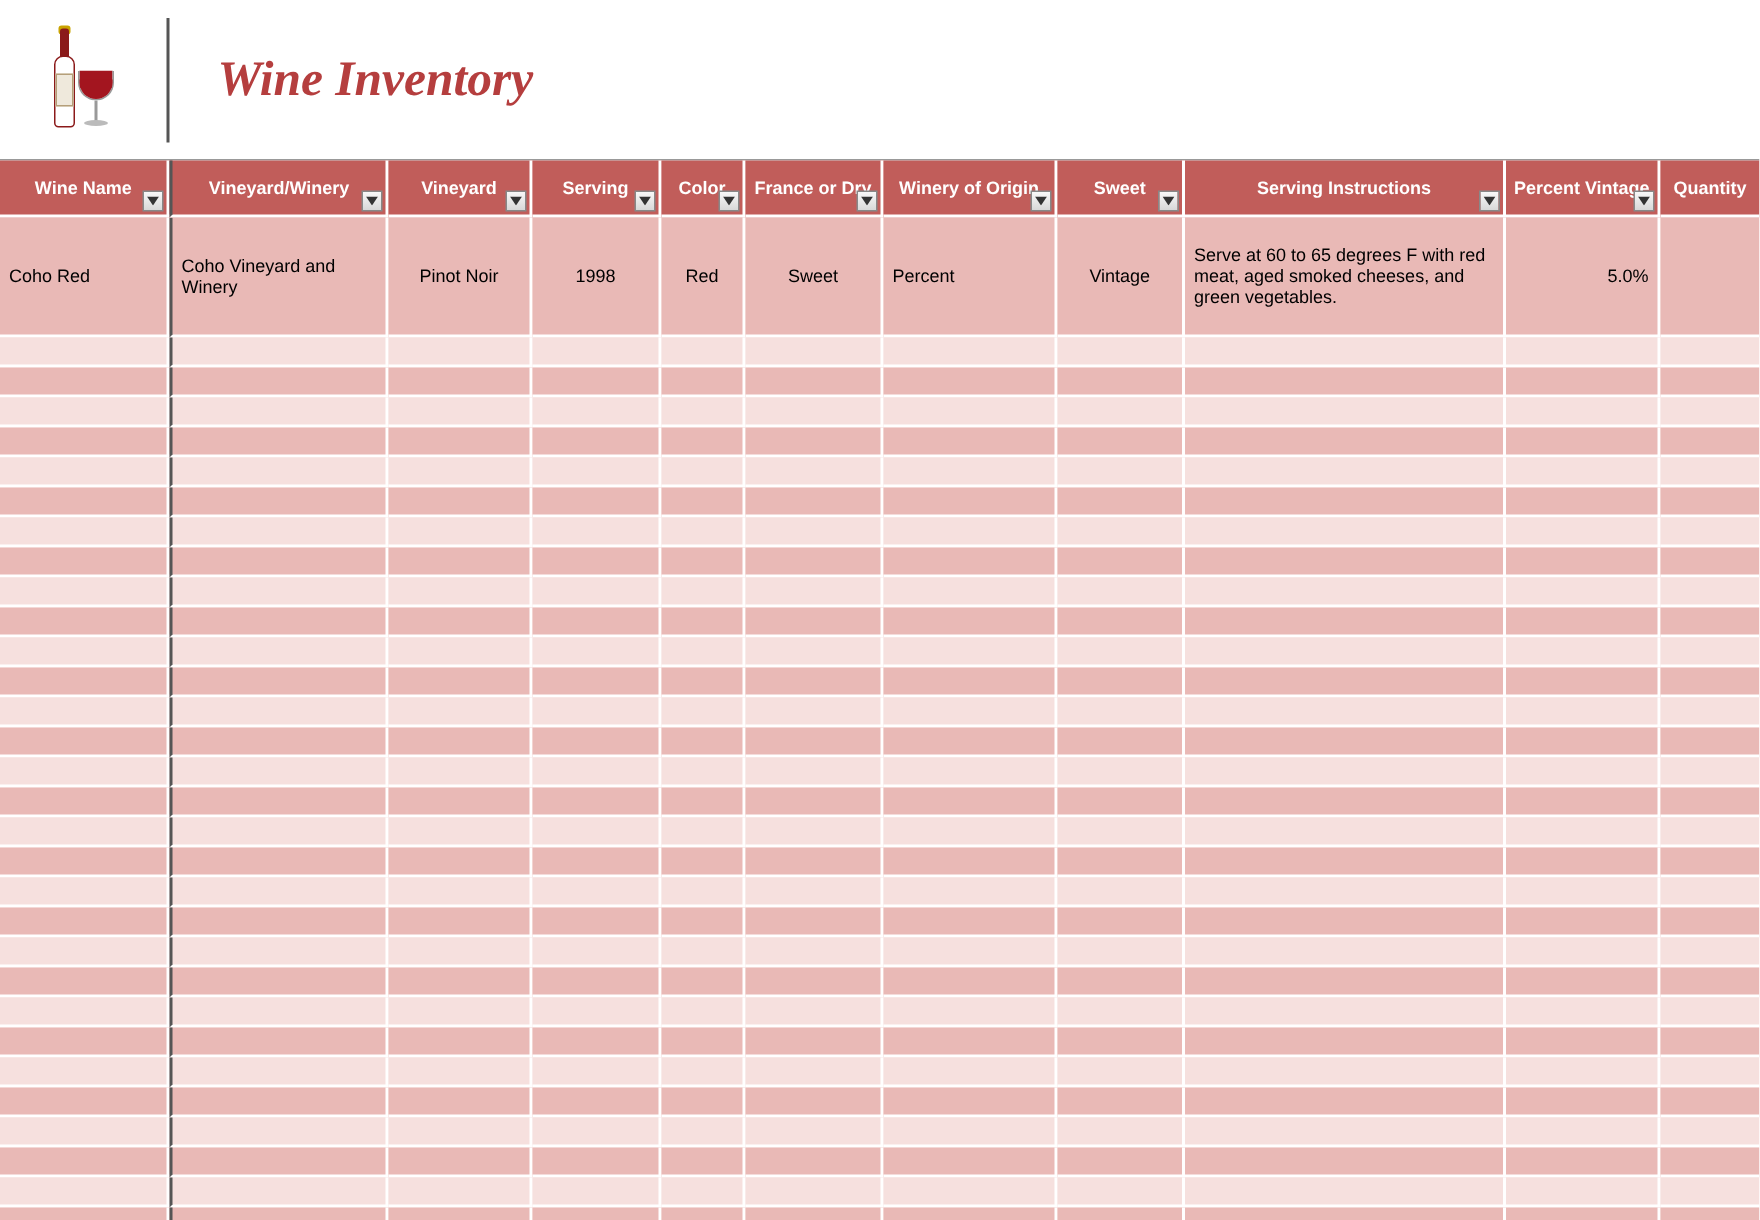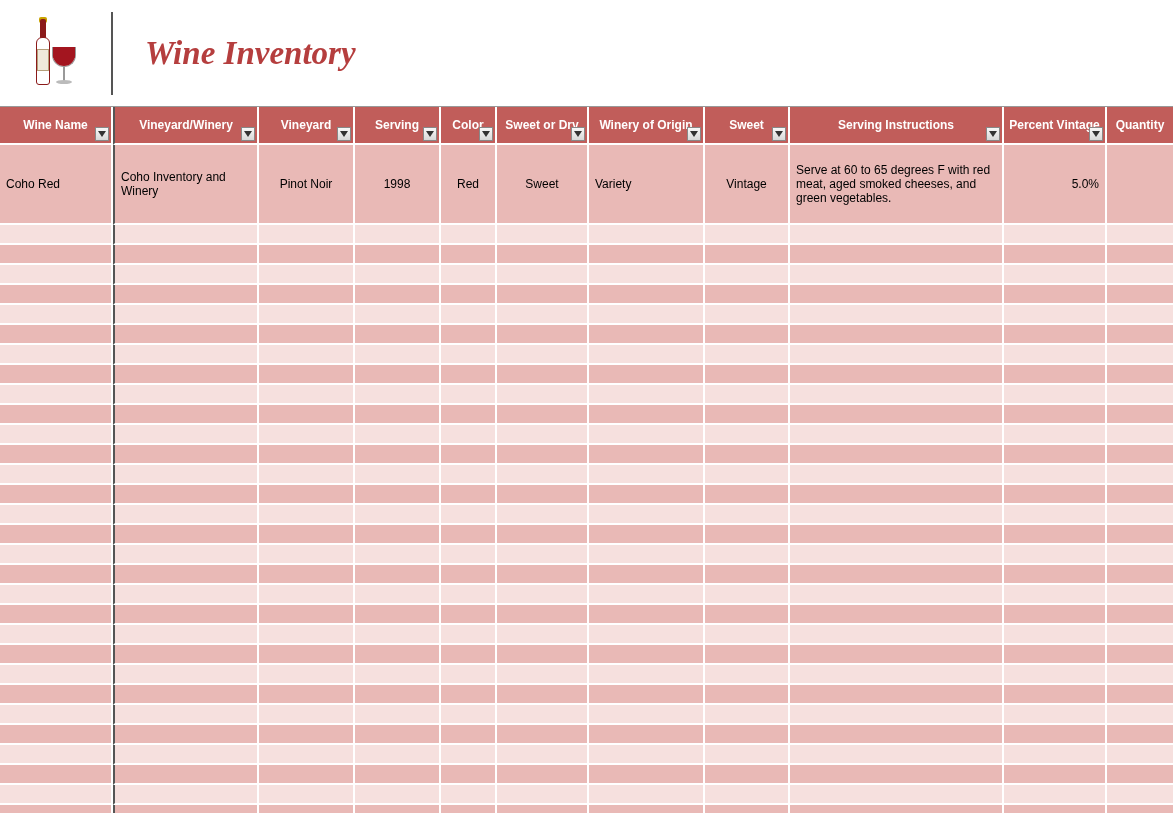--- a/index.html
+++ b/index.html
@@ -166,21 +166,21 @@
         <th><span>Serving</span><div class="filter-btn">
             <svg width="8" height="6" viewBox="0 0 8 6">
               <polygon points="0,0 8,0 4,6" fill="#333"></polygon>
             </svg>
           </div></th>
         <th><span>Color</span><div class="filter-btn">
             <svg width="8" height="6" viewBox="0 0 8 6">
               <polygon points="0,0 8,0 4,6" fill="#333"></polygon>
             </svg>
           </div></th>
-        <th><span>Sweet or Dry</span><div class="filter-btn">
+        <th><span>France or Dry</span><div class="filter-btn">
             <svg width="8" height="6" viewBox="0 0 8 6">
               <polygon points="0,0 8,0 4,6" fill="#333"></polygon>
             </svg>
           </div></th>
         <th><span>Winery of Origin</span><div class="filter-btn">
             <svg width="8" height="6" viewBox="0 0 8 6">
               <polygon points="0,0 8,0 4,6" fill="#333"></polygon>
             </svg>
           </div></th>
         <th><span>Sweet</span><div class="filter-btn">
@@ -197,26 +197,26 @@
             <svg width="8" height="6" viewBox="0 0 8 6">
               <polygon points="0,0 8,0 4,6" fill="#333"></polygon>
             </svg>
           </div></th>
         <th><span>Quantity</span></th>
       </tr>
   </thead>
   <tbody id="tbody">
       <tr class="row-dark">
         <td class="data-row left">Coho Red</td>
-        <td class="data-row left col-sep-left">Coho Inventory and Winery</td>
+        <td class="data-row left col-sep-left">Coho Vineyard and Winery</td>
         <td class="data-row center">Pinot Noir</td>
         <td class="data-row center">1998</td>
         <td class="data-row center">Red</td>
         <td class="data-row center">Sweet</td>
-        <td class="data-row left">Variety</td>
+        <td class="data-row left">Percent</td>
         <td class="data-row center">Vintage</td>
         <td class="data-row left">Serve at 60 to 65 degrees F with red meat, aged smoked cheeses, and green vegetables.</td>
         <td class="data-row right">5.0%</td>
         <td class="data-row right"></td>
       </tr>
       <tr class="row-light">
         <td class="left"></td>
         <td class="left col-sep-left"></td>
         <td class="center"></td>
         <td class="center"></td>

